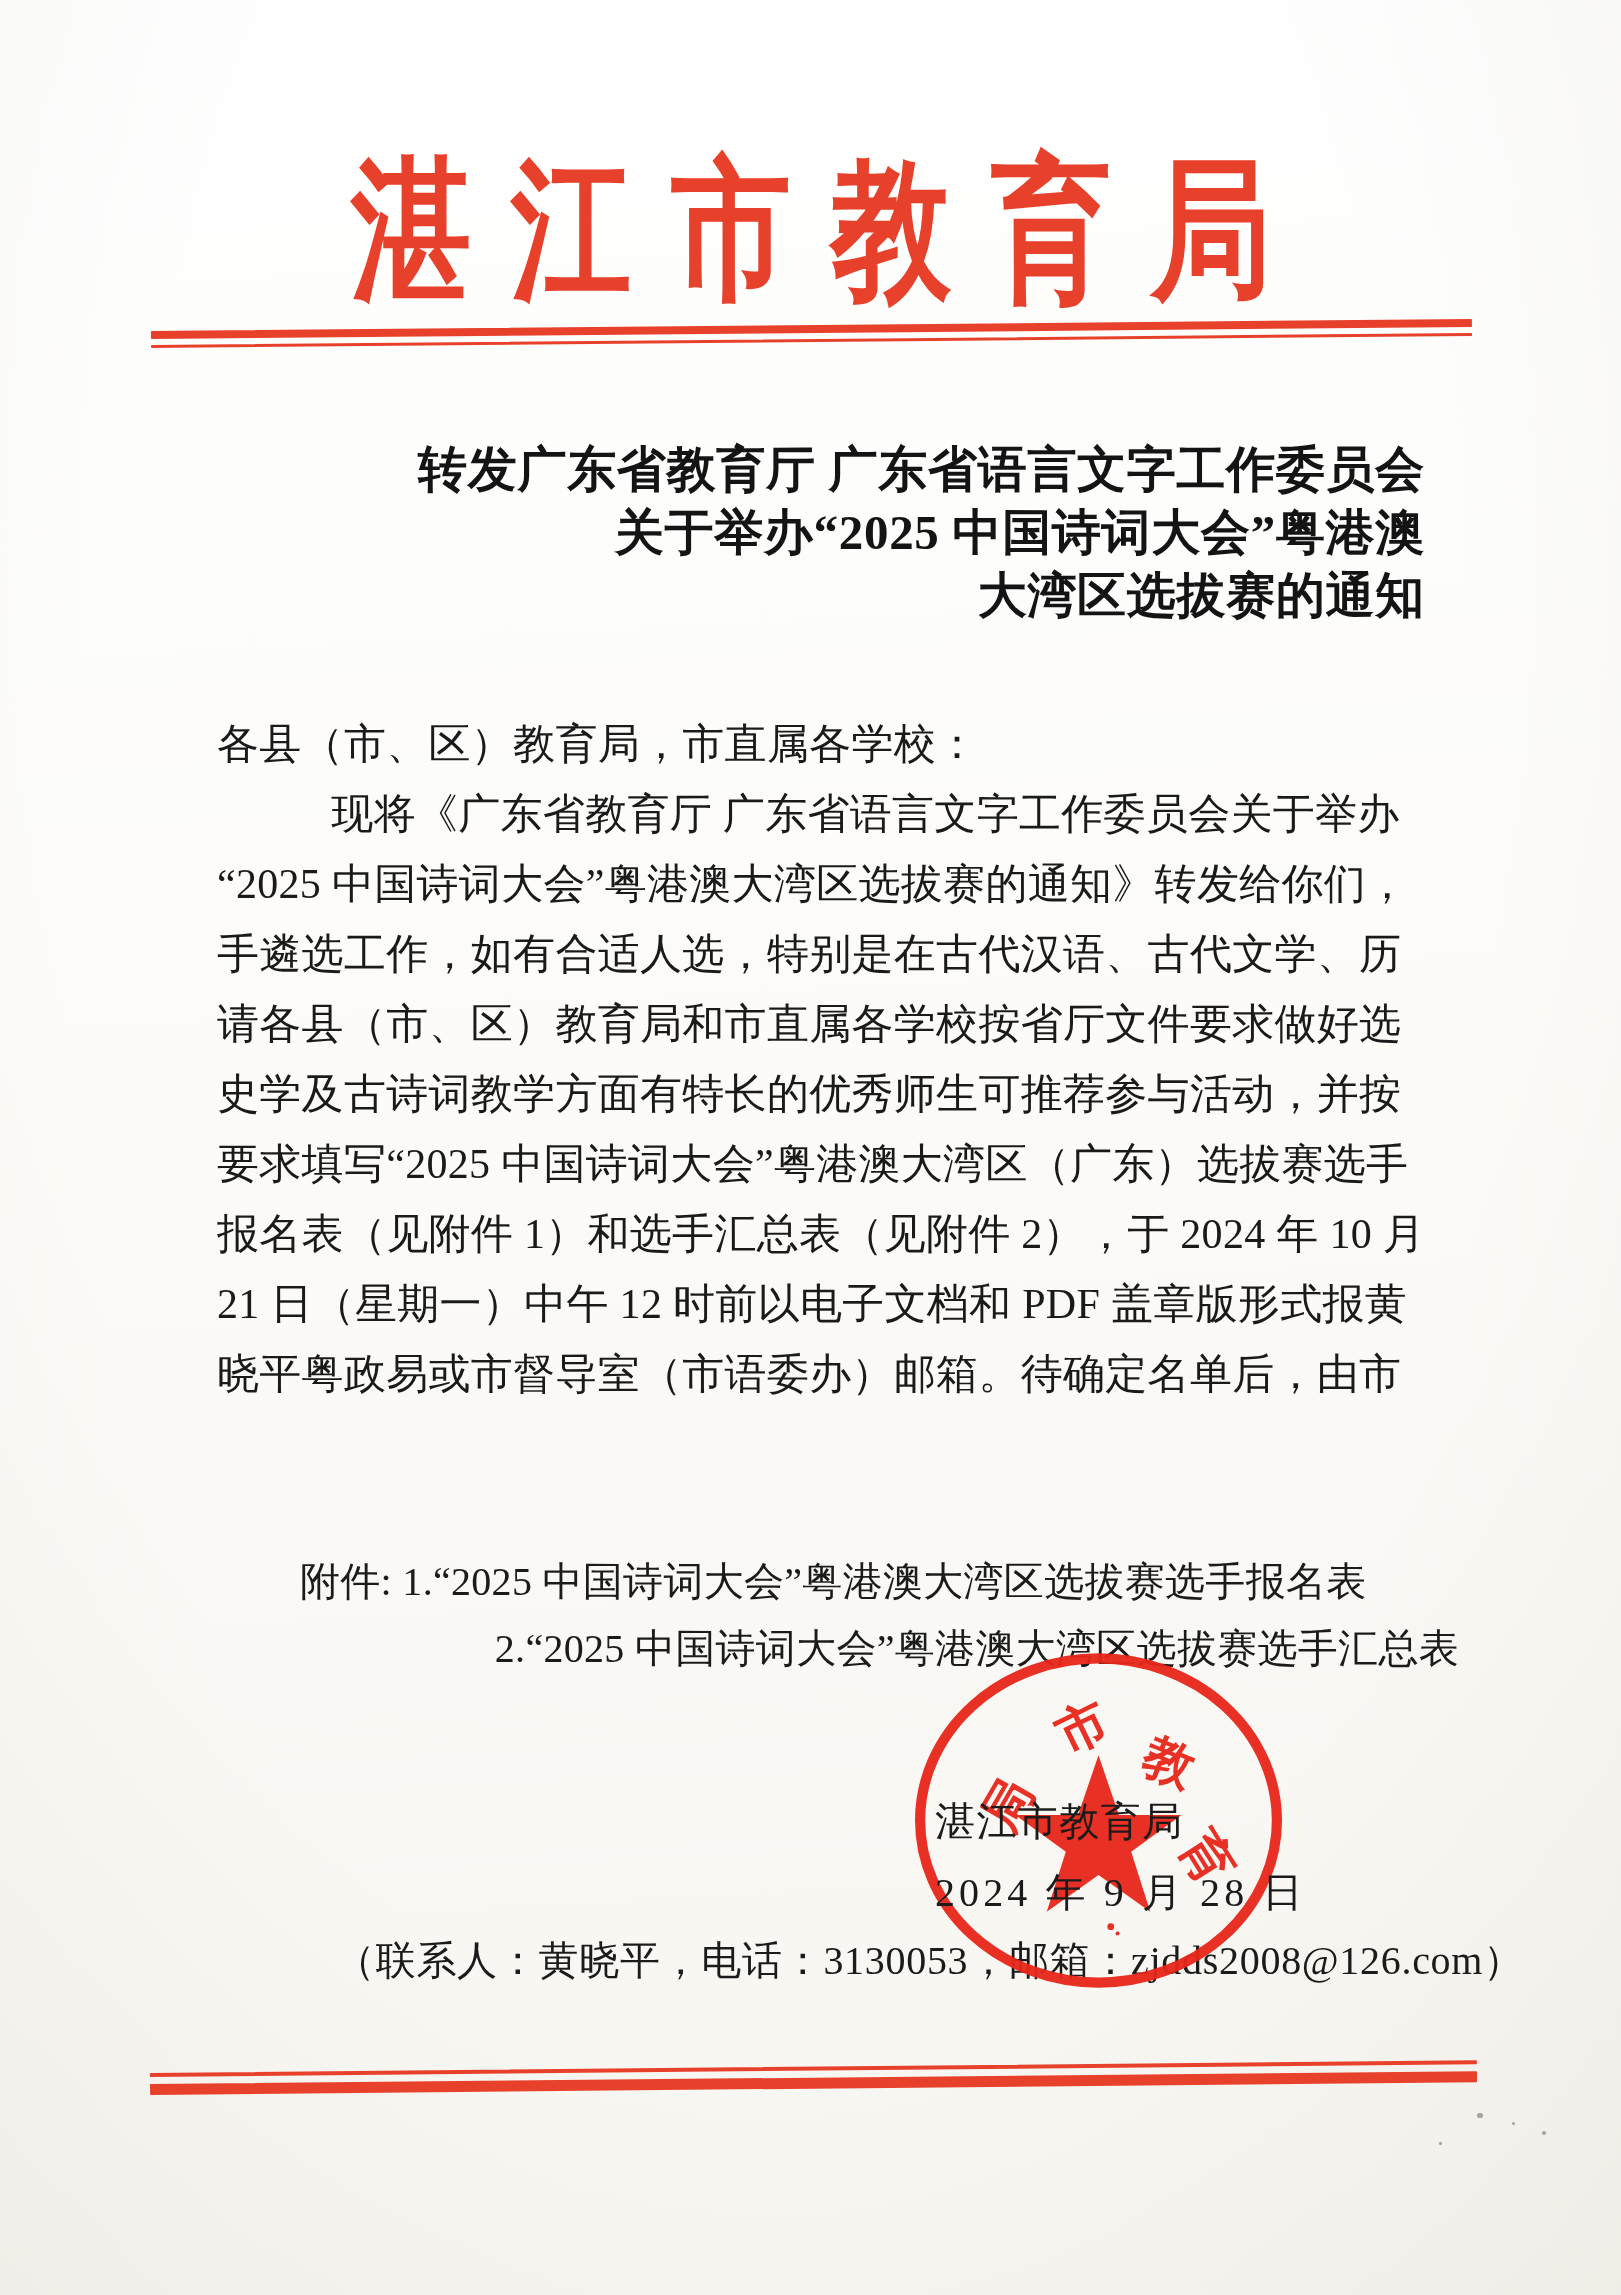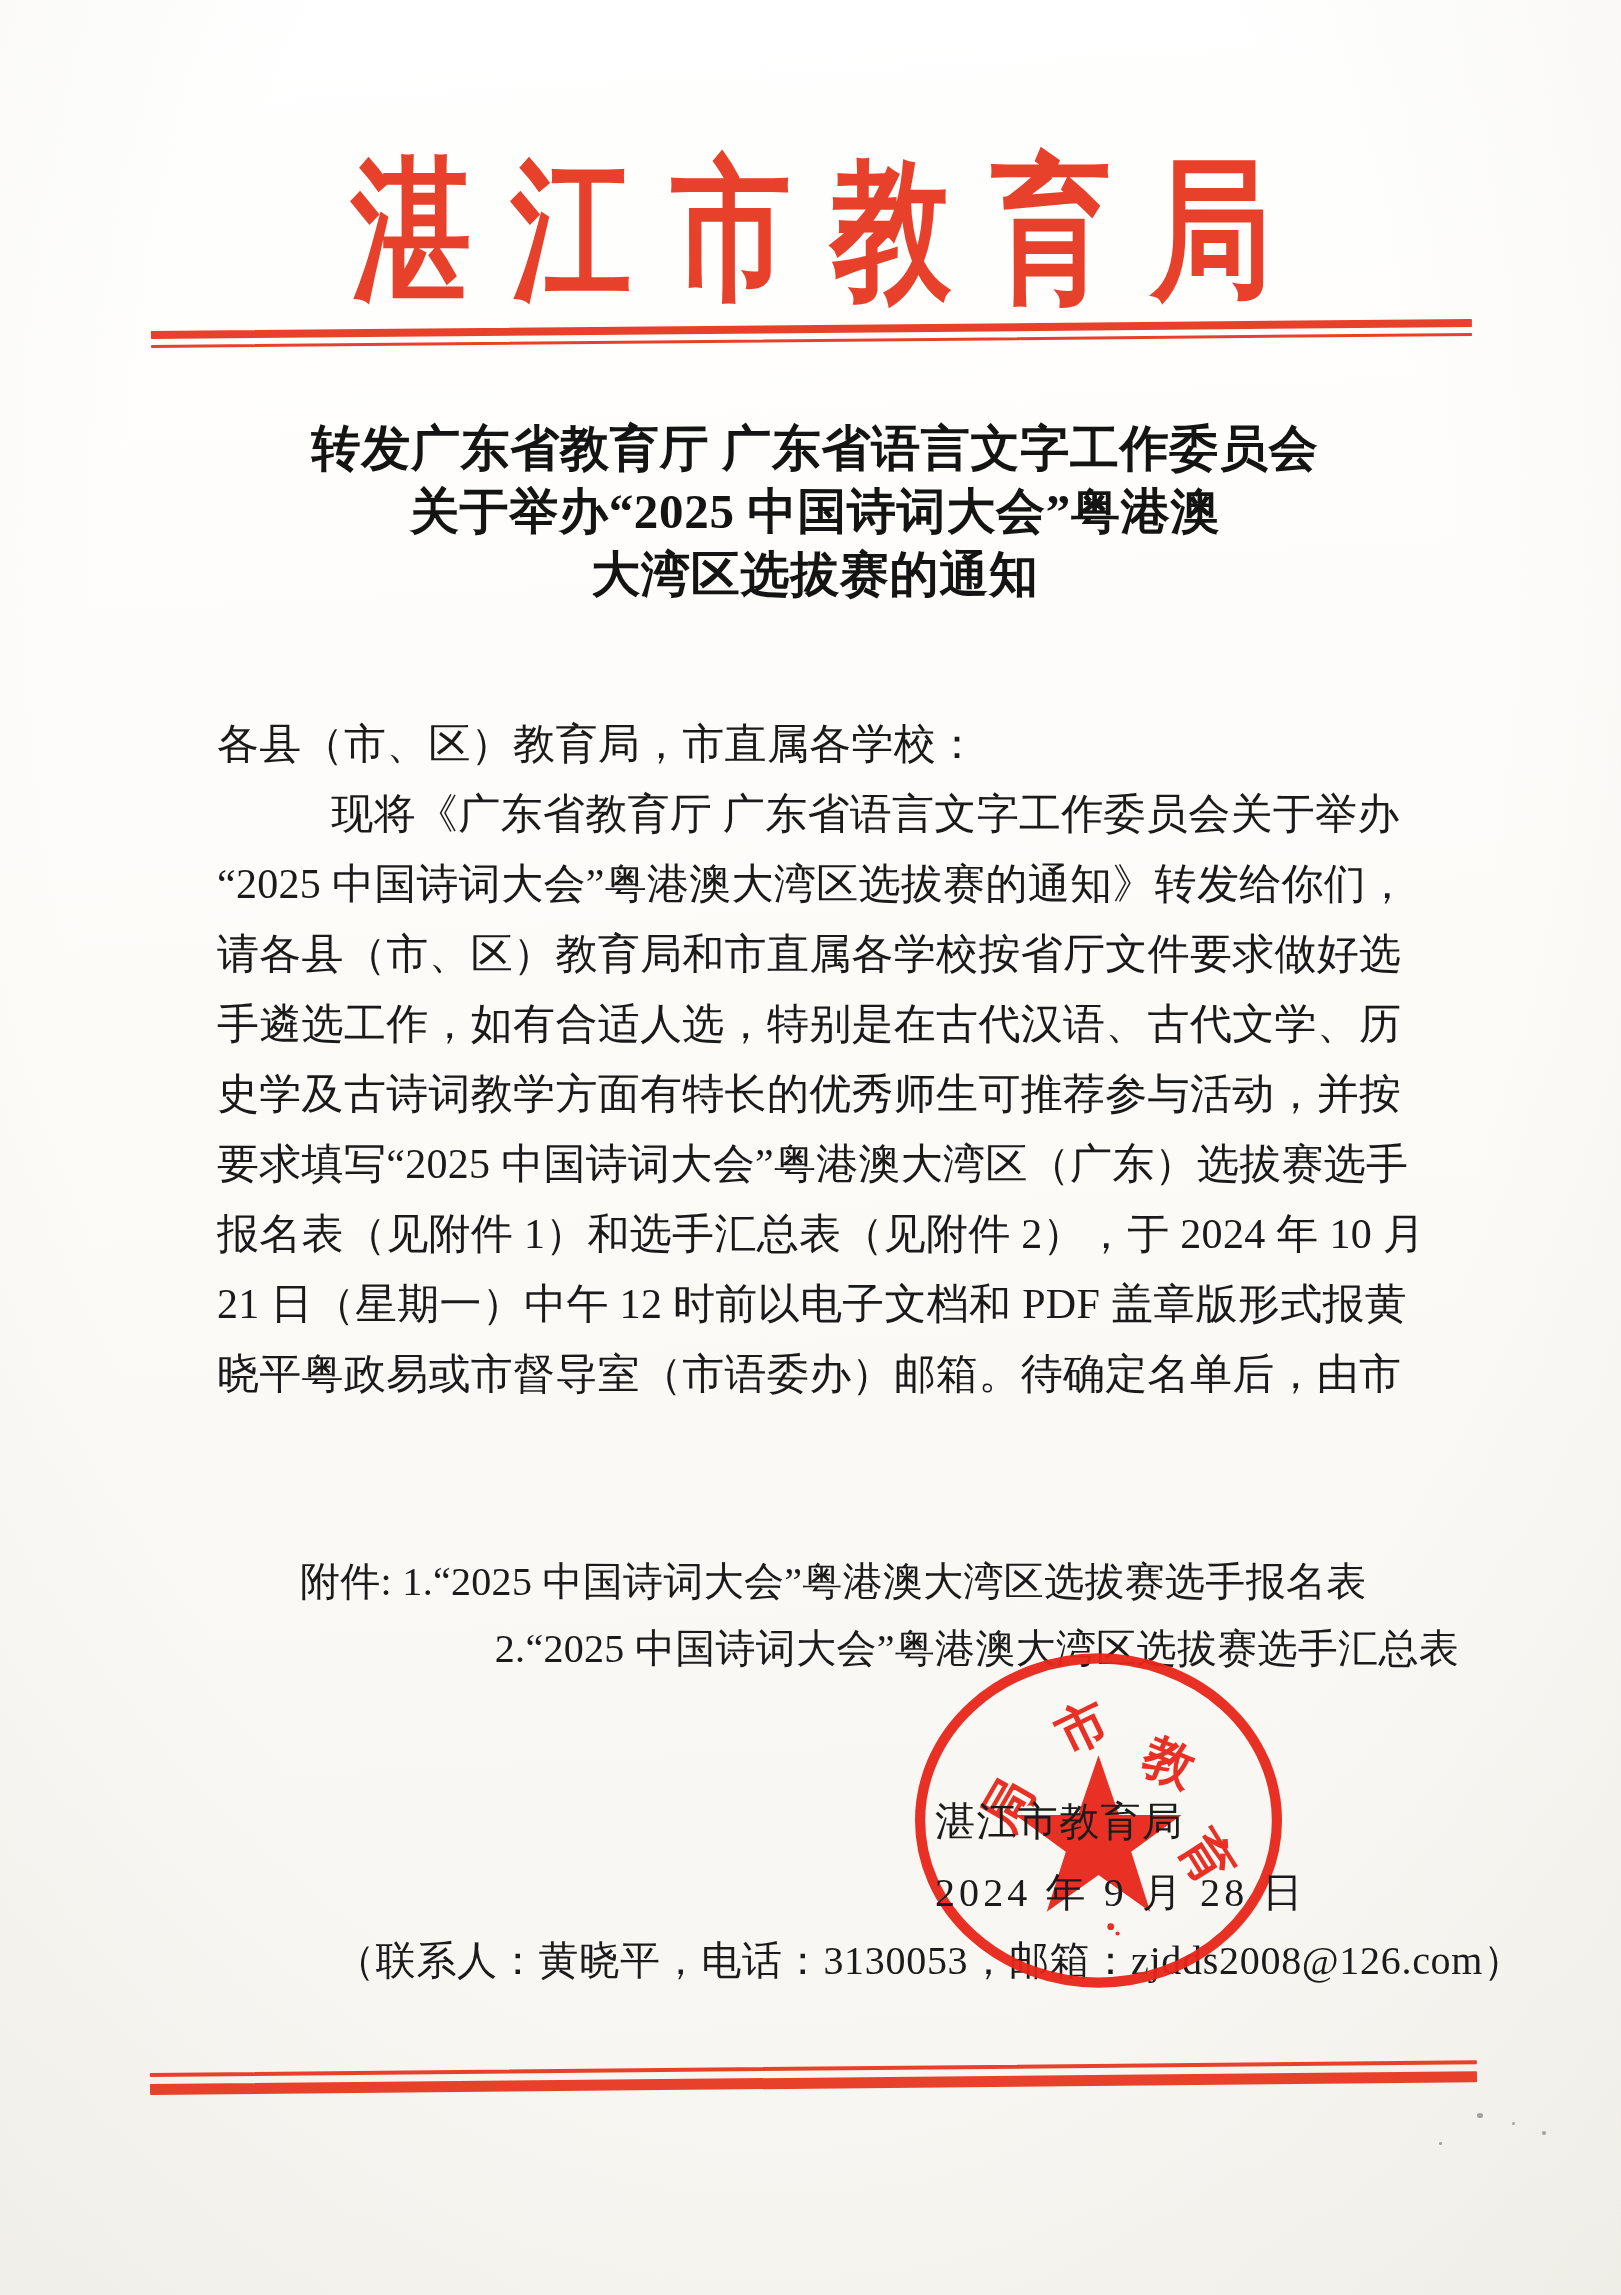--- a/index.html
+++ b/index.html
@@ -65,24 +65,24 @@
   .rule-top .gap { height: 6.1px; }
   .rule-top .thin {
     height: 3.4px;
     background: #e8412b;
     border-radius: 0.7px;
   }
 
   
   .doc-title {
     position: absolute;
-    top: 417px;
+    top: 438px;
     left: 205px;
     width: 1220px;
-    text-align: center;
+    text-align: right;
     font-family: "Liberation Serif", "DejaVu Serif", serif;
     font-size: 49px;
     font-weight: 700;
     line-height: 63px;
     letter-spacing: 0.7px;
     color: #141414;
   }
   .doc-title .tline { display: block; }
 
   
@@ -198,22 +198,22 @@
   <div class="doc-title">
     <span class="tline">转发广东省教育厅 广东省语言文字工作委员会</span>
     <span class="tline">关于举办“2025 中国诗词大会”粤港澳</span>
     <span class="tline">大湾区选拔赛的通知</span>
   </div>
 
   <div class="body-block">
     <span class="body-line">各县（市、区）教育局，市直属各学校：</span>
     <span class="body-line indent">现将《广东省教育厅 广东省语言文字工作委员会关于举办</span>
     <span class="body-line">“2025 中国诗词大会”粤港澳大湾区选拔赛的通知》转发给你们，</span>
+    <span class="body-line">手遴选工作，如有合适人选，特别是在古代汉语、古代文学、历</span>
     <span class="body-line">请各县（市、区）教育局和市直属各学校按省厅文件要求做好选</span>
-    <span class="body-line">手遴选工作，如有合适人选，特别是在古代汉语、古代文学、历</span>
     <span class="body-line">史学及古诗词教学方面有特长的优秀师生可推荐参与活动，并按</span>
     <span class="body-line">要求填写“2025 中国诗词大会”粤港澳大湾区（广东）选拔赛选手</span>
     <span class="body-line">报名表（见附件 1）和选手汇总表（见附件 2），于 2024 年 10 月</span>
     <span class="body-line">21 日（星期一）中午 12 时前以电子文档和 PDF 盖章版形式报黄</span>
     <span class="body-line">晓平粤政易或市督导室（市语委办）邮箱。待确定名单后，由市</span>
   </div>
 
   <div class="attachments">
     <span class="att-line"><span>附件:</span> <span>1.“2025 中国诗词大会”粤港澳大湾区选拔赛选手报名表</span></span>
     <span class="att-line sub">2.“2025 中国诗词大会”粤港澳大湾区选拔赛选手汇总表</span>

